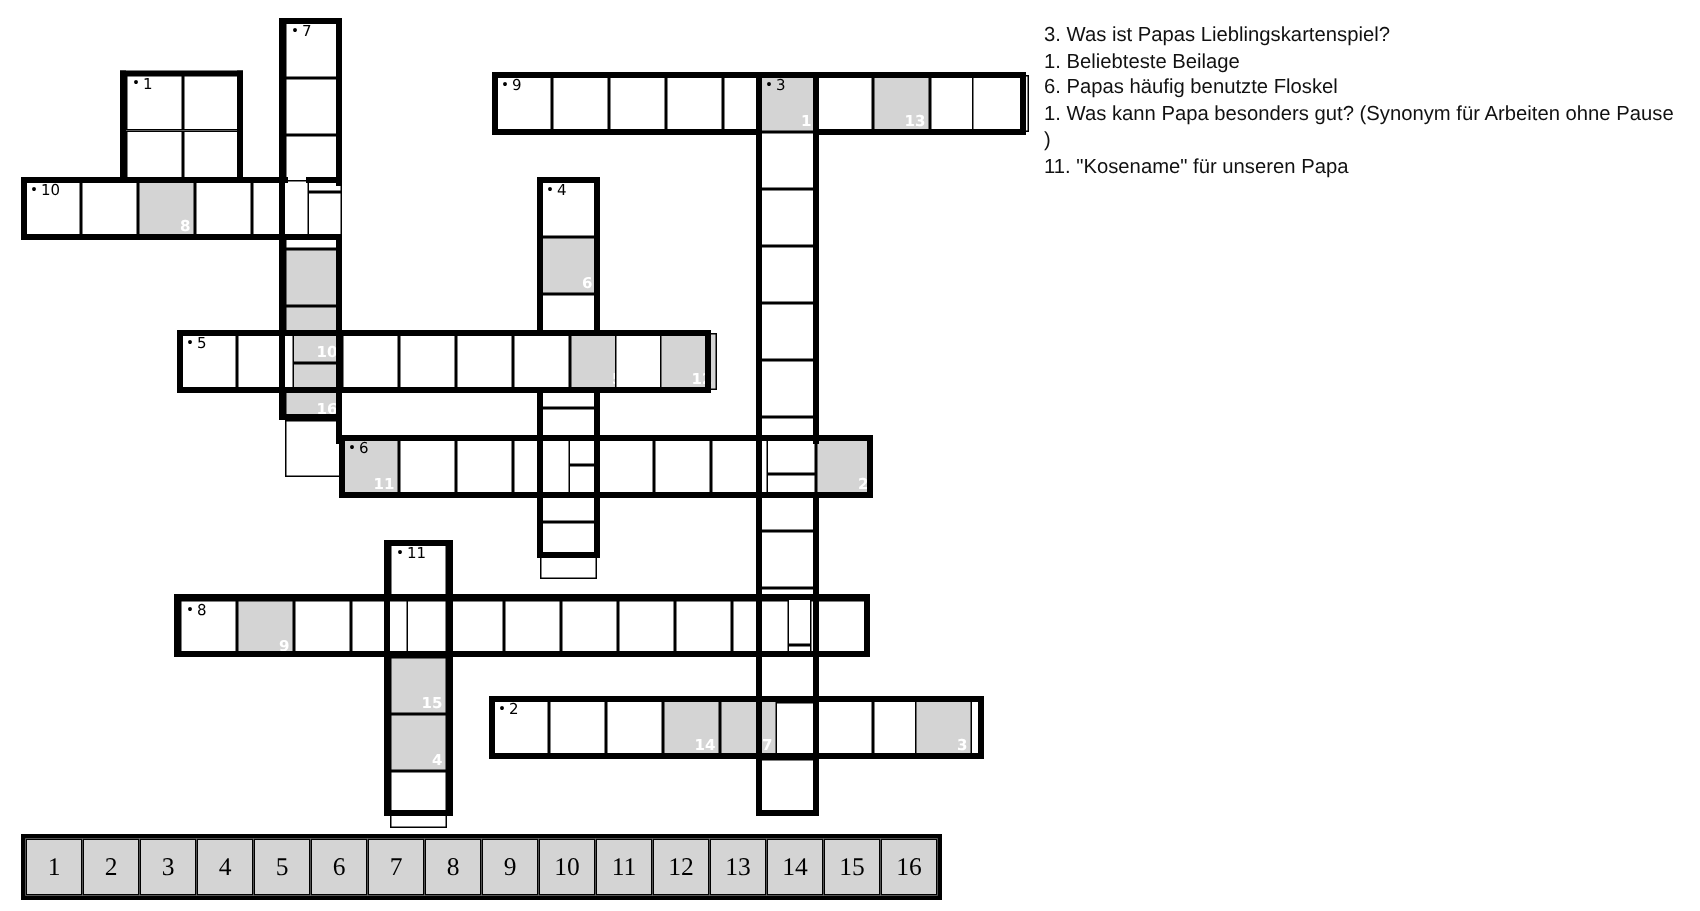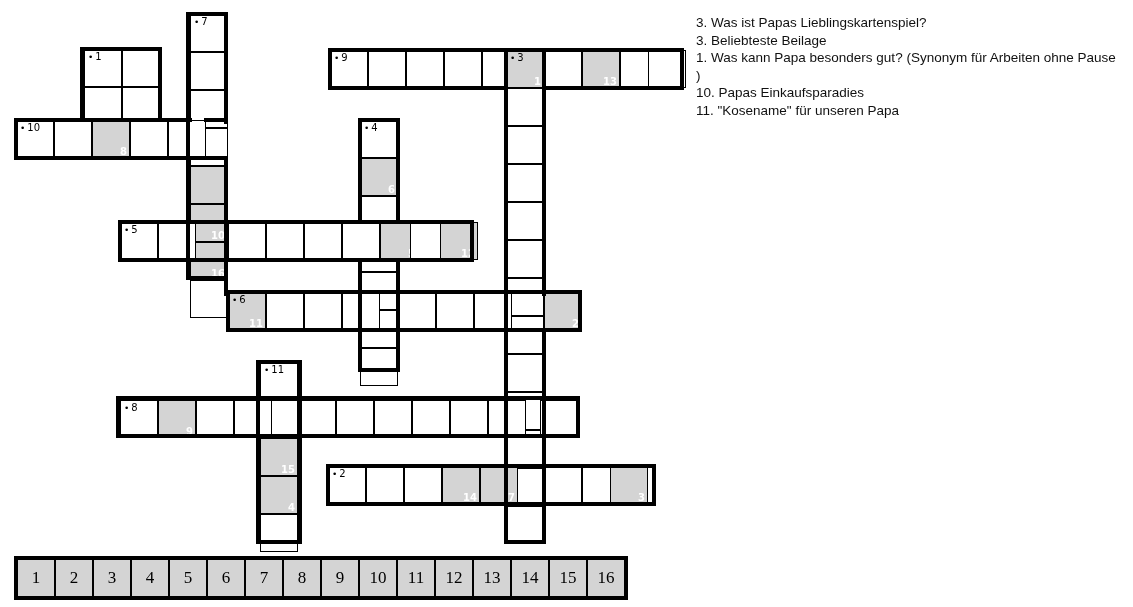--- a/index.html
+++ b/index.html
@@ -305,17 +305,17 @@
   <div class="sbox">11</div>
   <div class="sbox">12</div>
   <div class="sbox">13</div>
   <div class="sbox">14</div>
   <div class="sbox">15</div>
   <div class="sbox">16</div>
 </div>
 
 <div id="clues">
   <p class="clue">3. Was ist Papas Lieblingskartenspiel?</p>
-  <p class="clue">3. Beliebteste Beilage</p>
+  <p class="clue">1. Beliebteste Beilage</p>
+  <p class="clue">6. Papas häufig benutzte Floskel</p>
   <p class="clue">1. Was kann Papa besonders gut? (Synonym für Arbeiten ohne Pause )</p>
-  <p class="clue">10. Papas Einkaufsparadies</p>
   <p class="clue">11. "Kosename" für unseren Papa</p>
 </div>
 
 </body></html>

